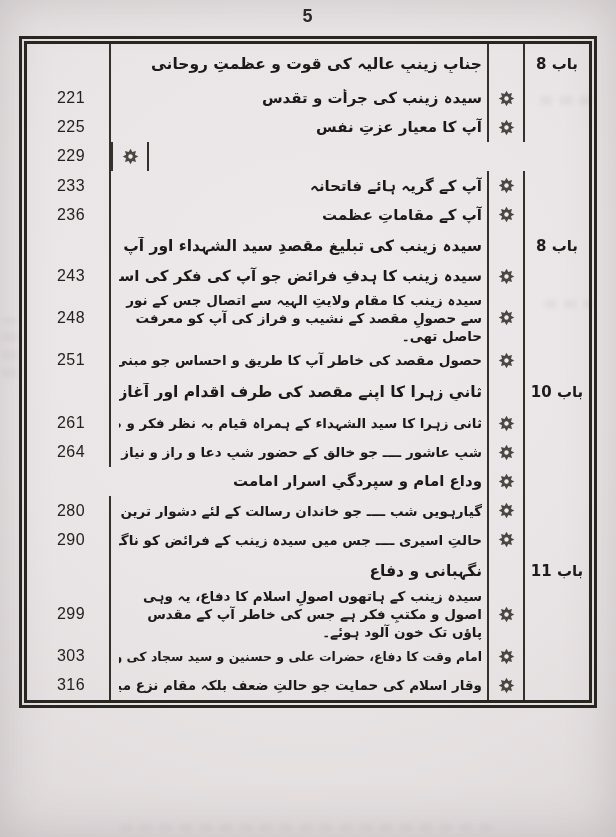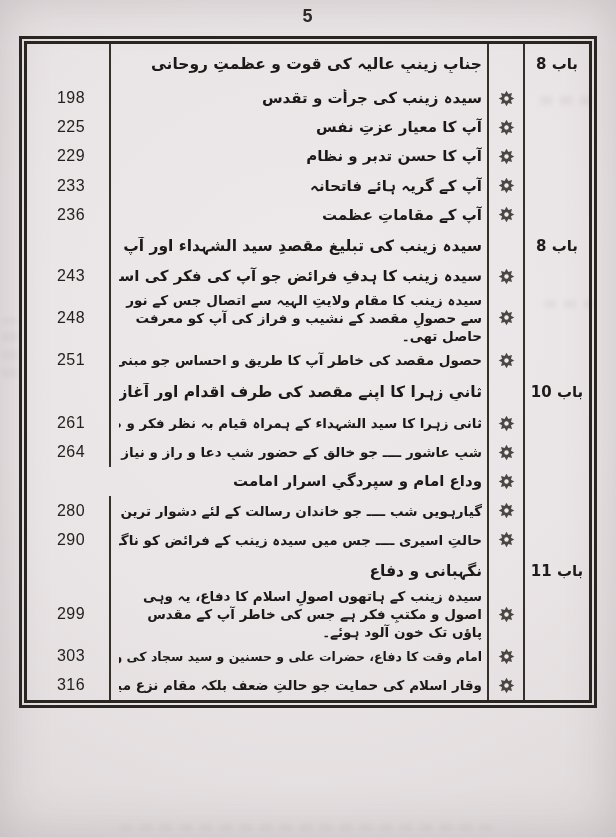--- a/index.html
+++ b/index.html
@@ -116,21 +116,21 @@
           </div>
         <div class="cell c-title">
             <span>جنابِ زینبِ عالیہ کی قوت و عظمتِ روحانی</span>
           </div>
         <div class="cell c-orn"></div>
         <div class="cell c-chap">باب 8</div>
       </div>
 
       <div class="row h34 nw">
         <div class="cell c-page">
-            <span>198</span>
+            <span>221</span>
           </div>
         <div class="cell c-title">
             <span>سیدہ زینب کی جرأت و تقدس</span>
           </div>
         <div class="cell c-orn">
             <svg class="orn-svg" viewBox="0 0 24 24">
               <use href="#star8"></use>
             </svg>
           </div>
         <div class="cell c-chap"></div>
@@ -147,23 +147,20 @@
             <svg class="orn-svg" viewBox="0 0 24 24">
               <use href="#star8"></use>
             </svg>
           </div>
         <div class="cell c-chap"></div>
       </div>
 
       <div class="row h34 nw">
         <div class="cell c-page">
             <span>229</span>
-          </div>
-        <div class="cell c-title">
-            <span>آپ کا حسنِ تدبر و نظام</span>
           </div>
         <div class="cell c-orn">
             <svg class="orn-svg" viewBox="0 0 24 24">
               <use href="#star8"></use>
             </svg>
           </div>
         <div class="cell c-chap"></div>
       </div>
 
       <div class="row h34 nw">

